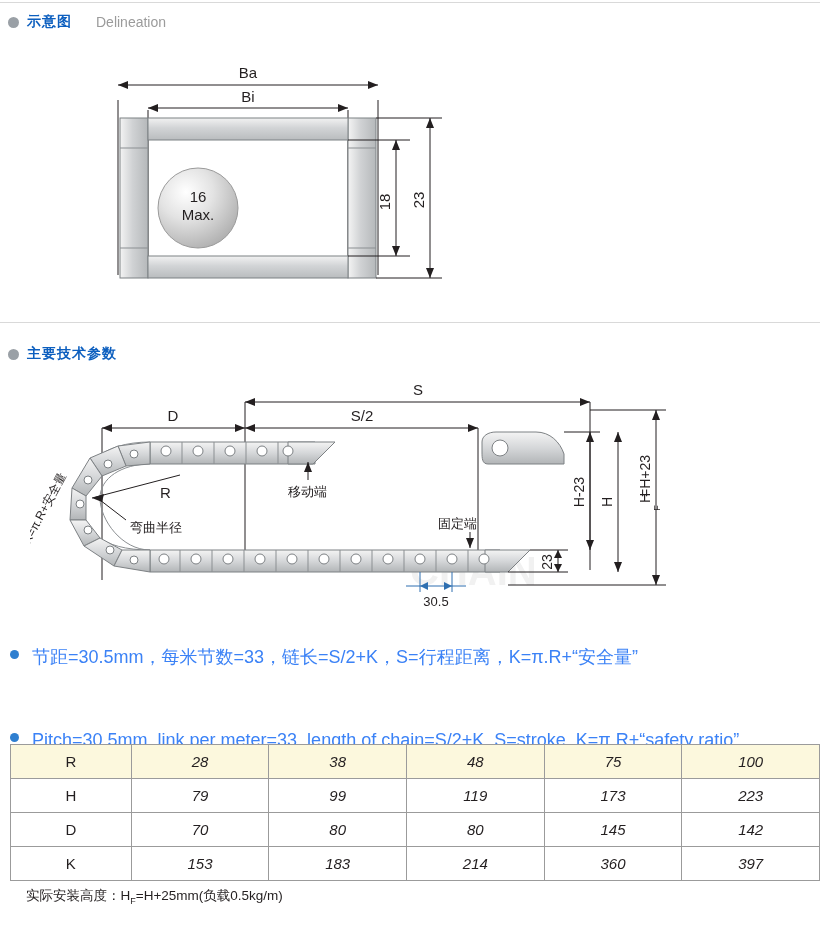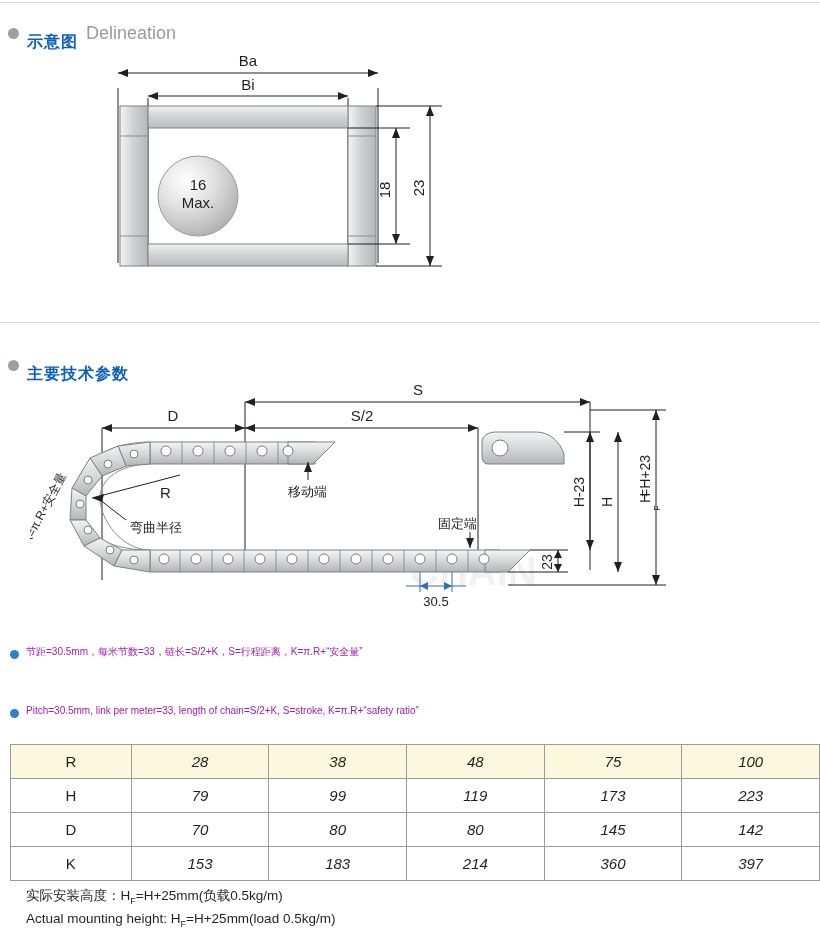--- a/index.html
+++ b/index.html
@@ -6,30 +6,30 @@
   body{
     width:820px;height:940px;background:#ffffff;
     font-family:"Liberation Sans", sans-serif;
     color:#231f20;position:relative;overflow:hidden;
   }
   .page{position:relative;width:820px;height:940px;}
 
   
   .sec-head{position:absolute;display:flex;align-items:center;gap:8px;}
   .bullet{width:11px;height:11px;border-radius:50%;background:#9aa0a6;display:inline-block;}
-  .sec-cn{font-size:16px;color:#0d5fbf;font-weight:bold;letter-spacing:1px;margin-top:19px;}
-  .sec-en{font-size:18px;color:#9b9b9b;}
+  .sec-cn{font-size:14px;color:#0d5fbf;font-weight:bold;letter-spacing:1px;}
+  .sec-en{font-size:14px;color:#9b9b9b;margin-left:16px;}
 
   .rule{position:absolute;left:0;width:820px;height:1px;background:#d9d9d9;}
 
   
   .fig{position:absolute;}
 
   
-  .note{position:absolute;display:flex;align-items:flex-start;gap:7px;font-size:10px;color:#a21caf;}
+  .note{position:absolute;display:flex;align-items:flex-start;gap:13px;font-size:18px;color:#3b82f6;}
   .note .bullet{width:9px;height:9px;margin-top:5px;background:#2f7fd0;}
   .note-txt{line-height:1.35;}
 
   
   table.spec{position:absolute;border-collapse:collapse;font-size:15px;}
   table.spec td{border:1px solid #9b9b9b;text-align:center;height:31px;}
   table.spec tr.head td{background:#fcf8dd;}
   table.spec td.rlabel{width:118px;}
   table.spec td.val{width:135px;font-style:italic;}
 
@@ -42,21 +42,21 @@
 <div class="page">
 
   <div class="rule" style="top:2px;"></div>
 
   <div class="sec-head" style="left:8px;top:13px;">
     <span class="bullet"></span>
     <span class="sec-cn">示意图</span>
     <span class="sec-en">Delineation</span>
   </div>
 
-  <div class="fig" style="left:90px;top:48px;">
+  <div class="fig" style="left:90px;top:60px;">
     <svg width="580" height="240" viewBox="0 0 580 240">
       <defs>
         <linearGradient id="metal" x1="0" y1="0" x2="0" y2="1">
           <stop offset="0" stop-color="#f2f2f2"></stop>
           <stop offset="0.45" stop-color="#d2d4d6"></stop>
           <stop offset="1" stop-color="#b9bcbe"></stop>
         </linearGradient>
         <linearGradient id="metalv" x1="0" y1="0" x2="1" y2="0">
           <stop offset="0" stop-color="#f4f4f4"></stop>
           <stop offset="0.45" stop-color="#d0d2d4"></stop>
@@ -309,21 +309,21 @@
       <text x="620" y="118" font-size="14" text-anchor="middle" fill="#231f20" transform="rotate(-90 620 118)" font-family="Liberation Sans, sans-serif">H</text>
       <text x="630" y="128" font-size="9" text-anchor="middle" fill="#231f20" transform="rotate(-90 630 128)" font-family="Liberation Sans, sans-serif">F</text>
       <text x="620" y="96" font-size="14" text-anchor="middle" fill="#231f20" transform="rotate(-90 620 96)" font-family="Liberation Sans, sans-serif">=H+23</text>
     </svg>
   </div>
 
   <div class="note" style="left:10px;top:645px;width:790px;">
     <span class="bullet"></span>
     <span class="note-txt">节距=30.5mm，每米节数=33，链长=S/2+K，S=行程距离，K=π.R+“安全量”</span>
   </div>
-  <div class="note" style="left:10px;top:704px;width:790px;">
+  <div class="note" style="left:10px;top:728px;width:790px;">
     <span class="bullet"></span>
     <span class="note-txt">Pitch=30.5mm, link per meter=33, length of chain=S/2+K, S=stroke, K=π.R+“safety ratio”</span>
   </div>
 
   <table class="spec" style="left:10px;top:744px;">
     <tbody>
       <tr class="head">
         <td class="rlabel">R</td>
         <td class="val">28</td>
         <td class="val">38</td>
@@ -355,18 +355,15 @@
         <td class="val">360</td>
         <td class="val">397</td>
       </tr>
     </tbody>
   </table>
 
   <div class="foot" style="left:10px;top:886px;margin-left:16px;">
     <div>
       <span>实际安装高度：H</span><sub>F</sub><span>=H+25mm(负载0.5kg/m)</span>
     </div>
-    <div>
-      <span>Actual mounting height: H</span><sub>F</sub><span>=H+25mm(load 0.5kg/m)</span>
-    </div>
   </div>
 
 </div>
 
 </body></html>

